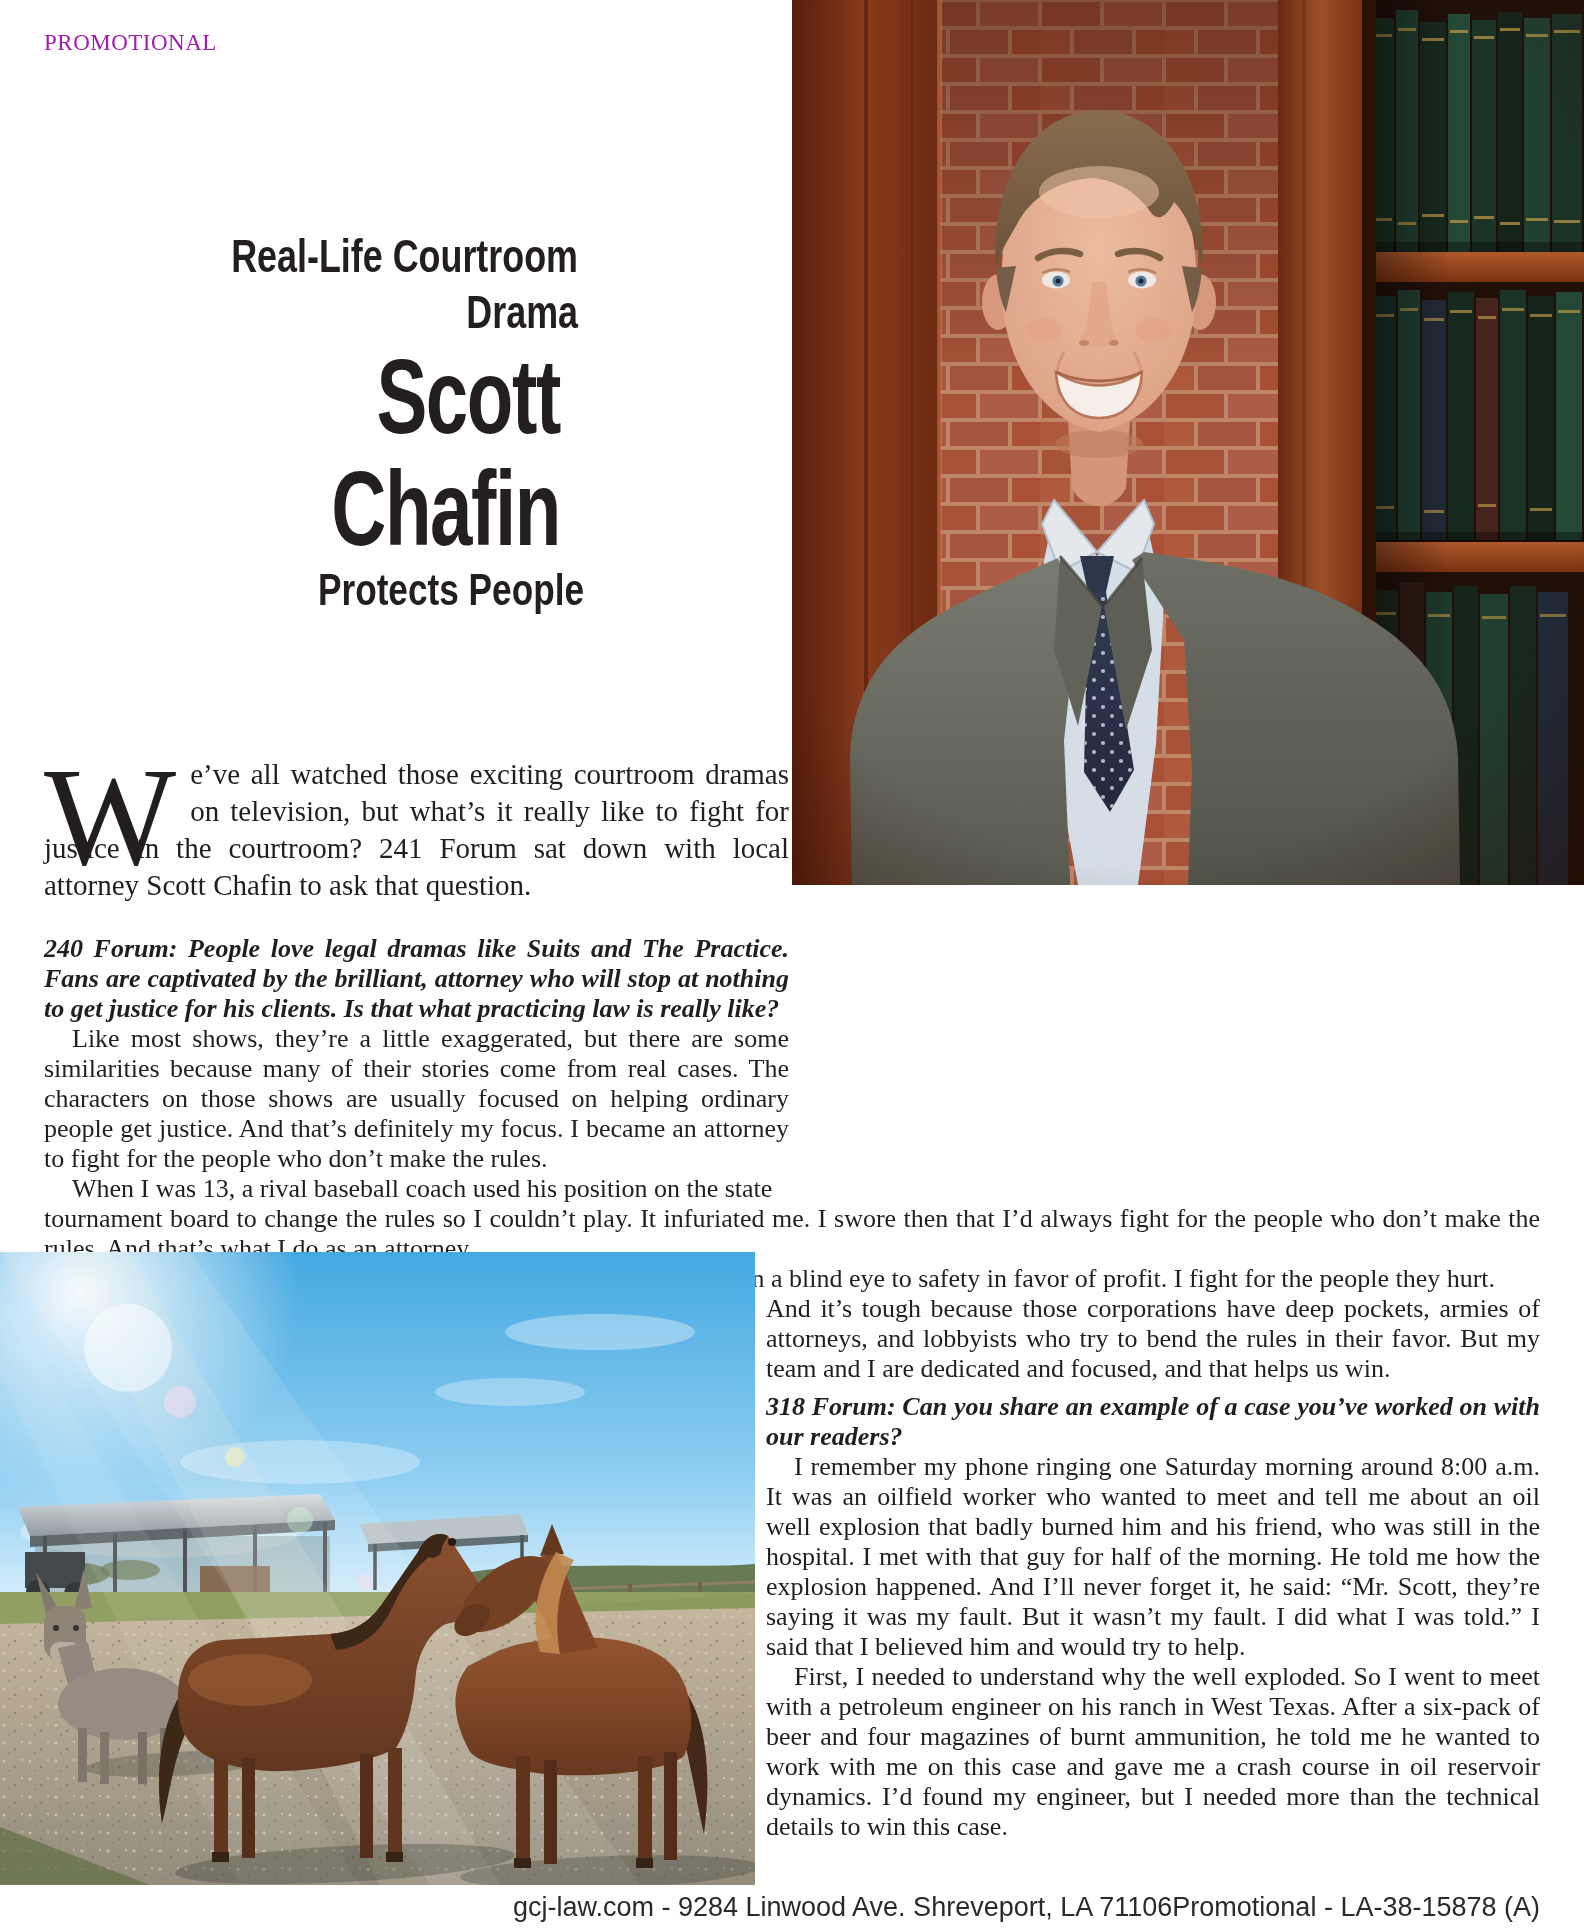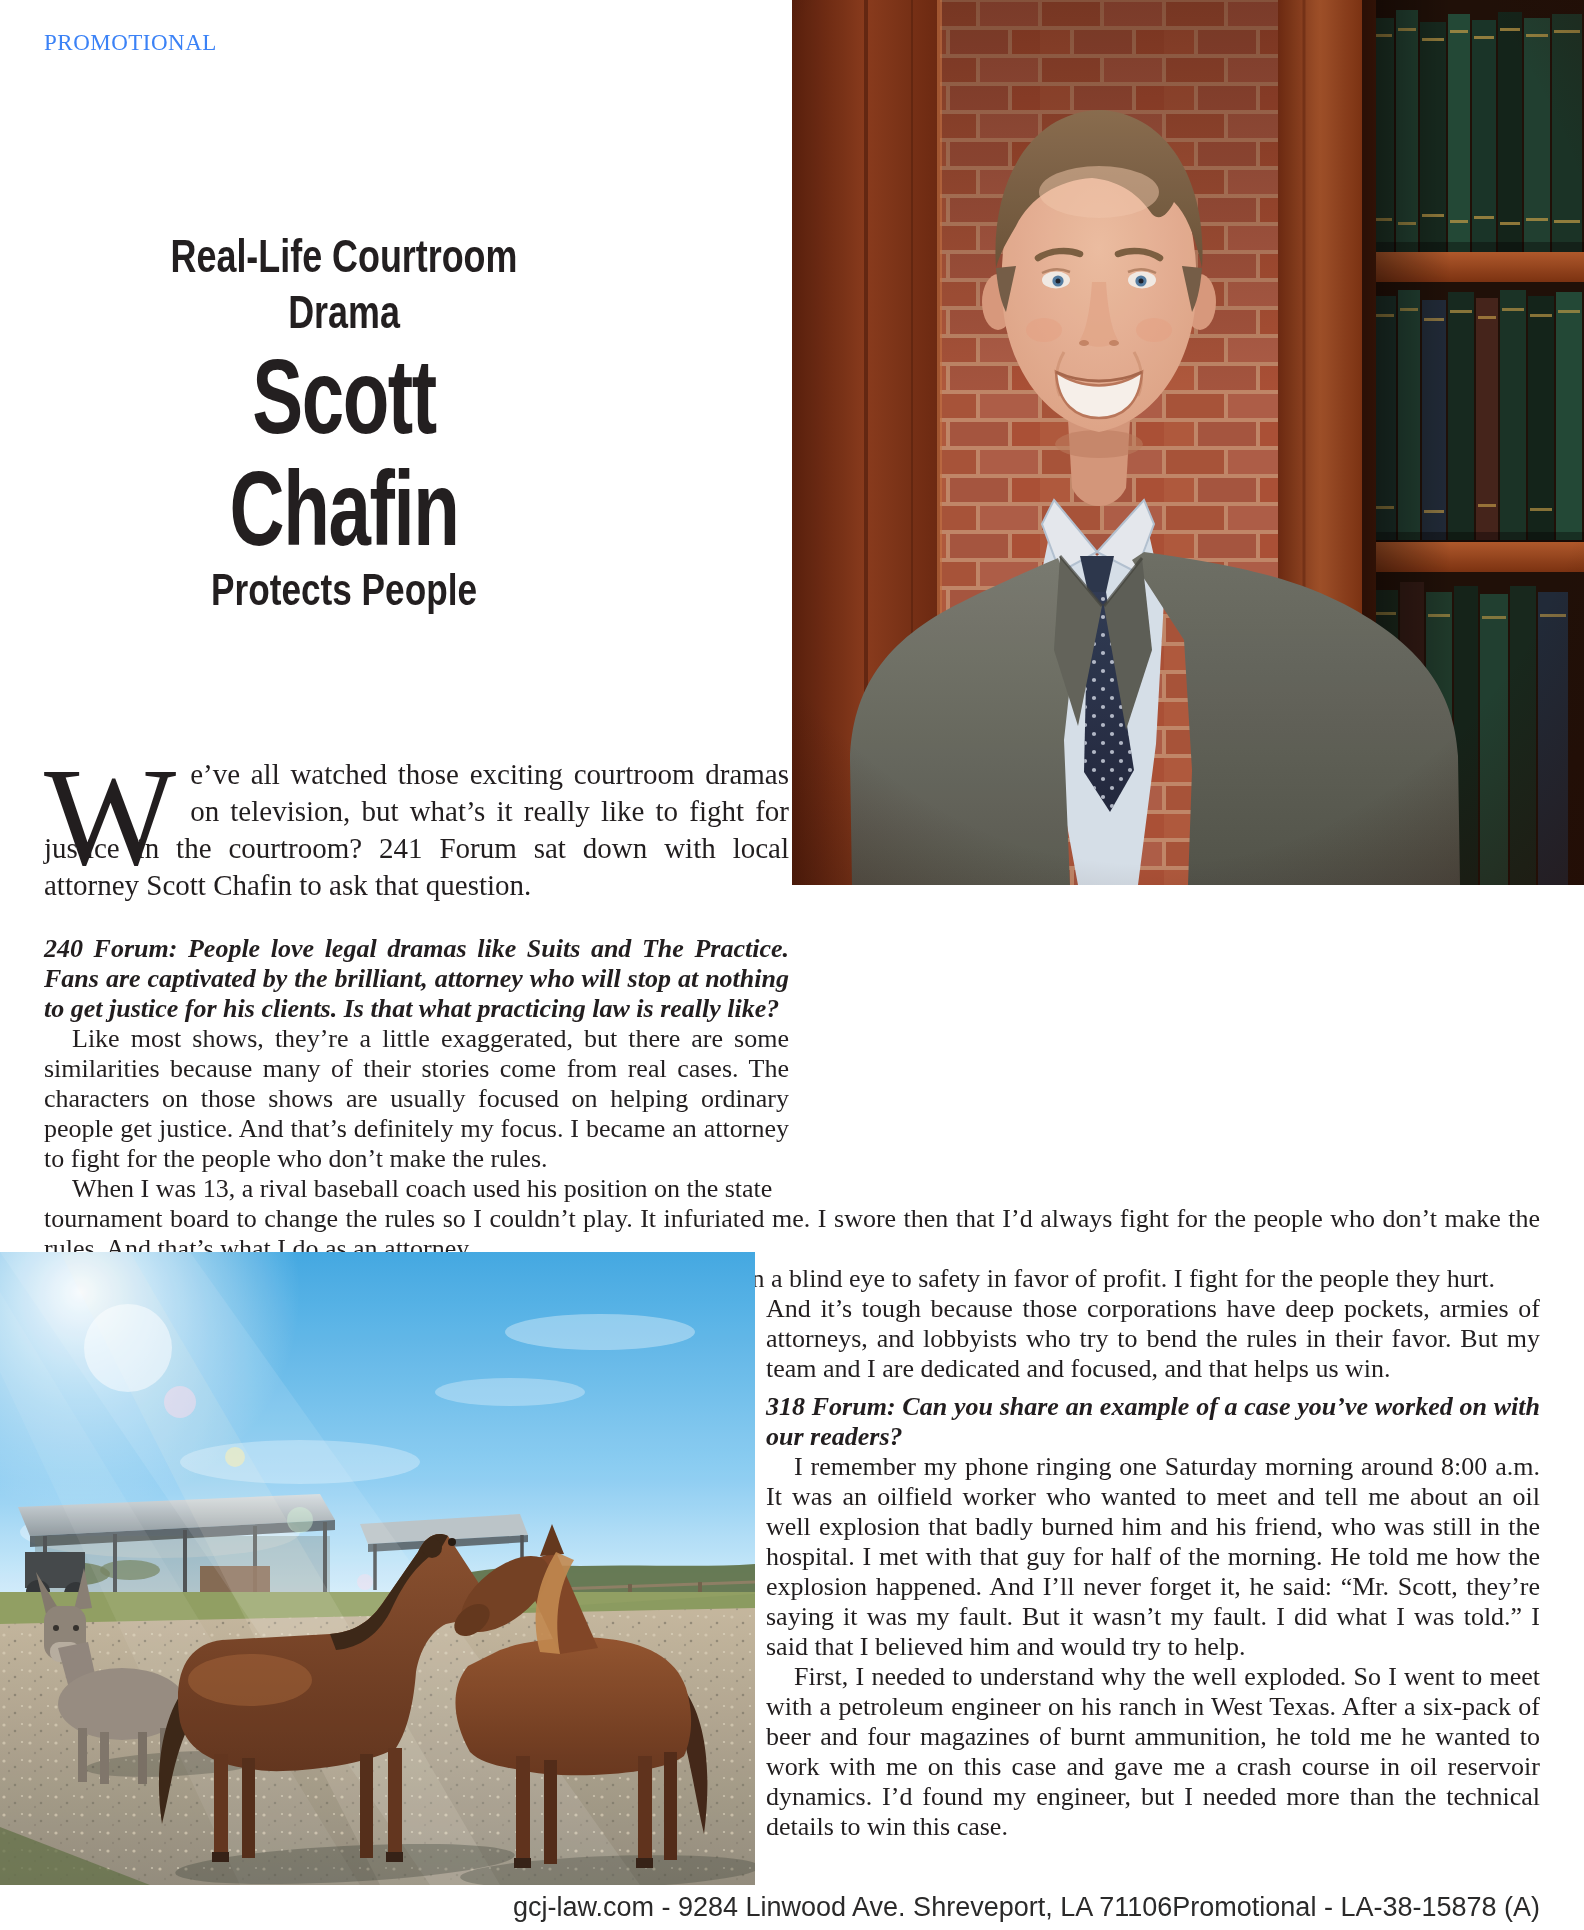--- a/index.html
+++ b/index.html
@@ -1,22 +1,22 @@
 <!DOCTYPE html>
 <html><head>
 <meta charset="utf-8">
 <style>
   html,body{margin:0;padding:0}
   body{width:1584px;height:1930px;position:relative;background:#ffffff;overflow:hidden;
        font-family:"Liberation Serif",serif;color:#221e1f}
-  .promo{position:absolute;top:30px;left:44px;font-size:23px;letter-spacing:.5px;color:#3b82f6}
+  .promo{position:absolute;top:30px;left:44px;font-size:23px;letter-spacing:.5px;color:#a21caf}
   .photo-attorney{position:absolute;top:0;right:0;width:792px;height:885px}
   .photo-horses{position:absolute;top:1252px;left:0;width:755px;height:633px}
   .article{position:absolute;top:0;left:44px;width:1496px}
-  .headline{margin-top:228px;width:600px;text-align:center;font-family:"Liberation Sans",sans-serif;
+  .headline{margin-top:228px;width:600px;text-align:right;font-family:"Liberation Sans",sans-serif;
             font-weight:700;color:#231f20}
   .kicker{font-size:46px;line-height:56px;transform:scaleX(.78)}
   .name{font-size:106px;line-height:112px;letter-spacing:-2px;transform:scaleX(.72)}
   .tagline{font-size:44px;line-height:52px;transform:scaleX(.8)}
   .intro{margin:140px 0 0;width:745px;font-size:29px;line-height:37px;text-align:justify}
   .dropcap{float:left;font-size:140px;line-height:74px;position:relative;top:24px;margin-right:14px}
   .body-par{font-size:26px;line-height:30px;text-align:justify;margin:0}
   .q{font-weight:700;font-style:italic}
   .q1{margin-top:30px;width:745px}
   .a1p1,.a1p2a{width:745px;text-indent:28px}

